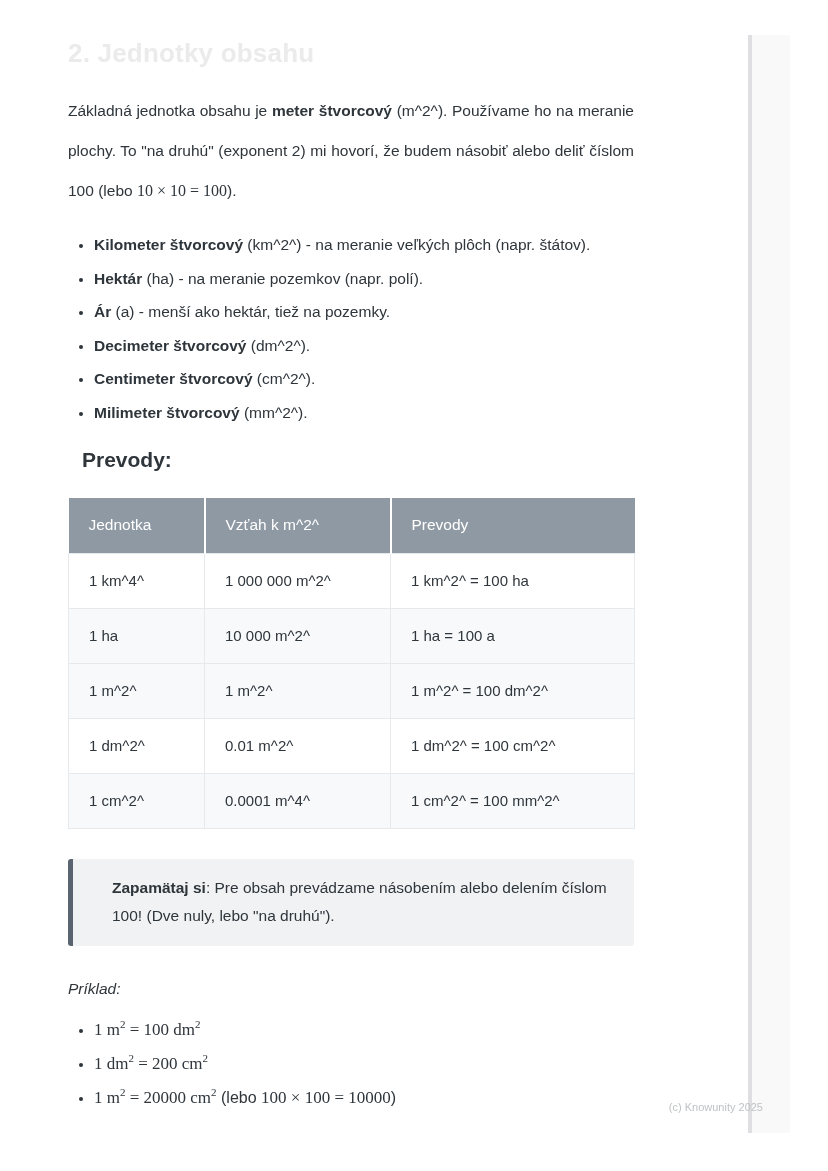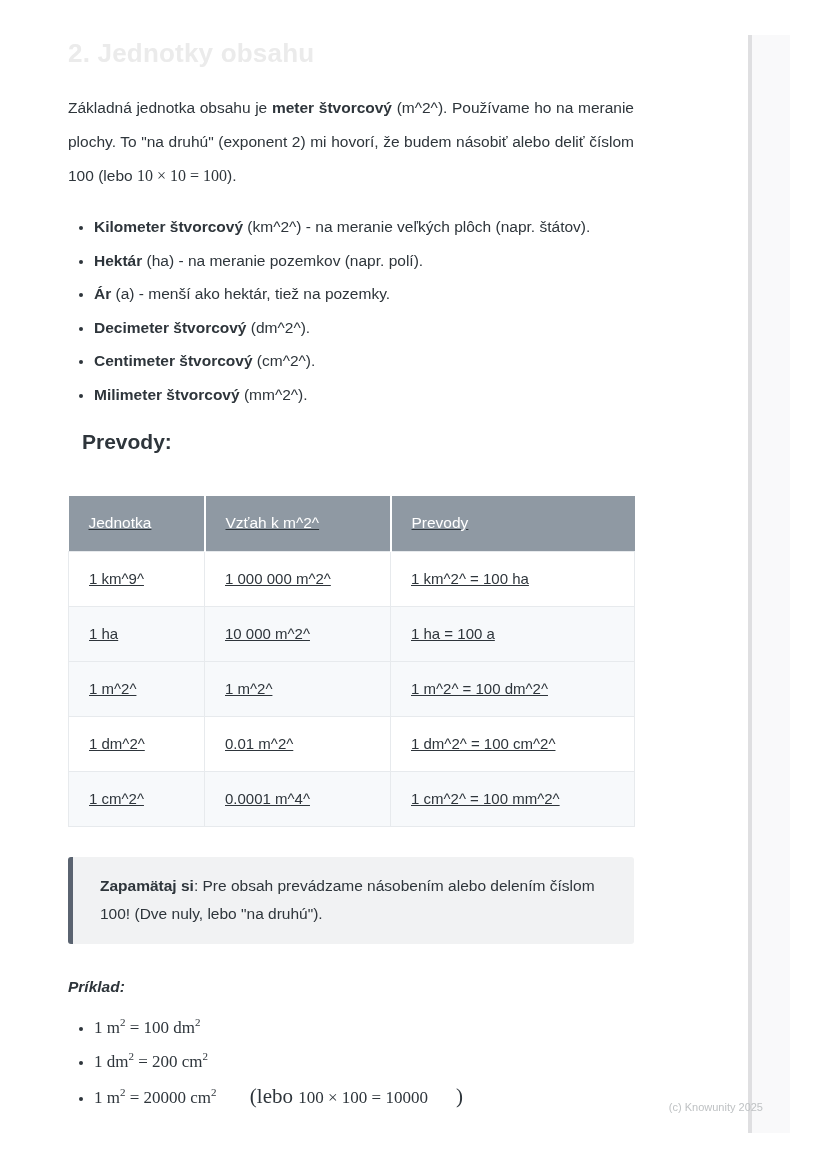--- a/index.html
+++ b/index.html
@@ -32,21 +32,21 @@
   h1.doc-heading{
     margin:38px 0 0 0;
     font-size:26px;
     font-weight:700;
     color:var(--heading-text);
     letter-spacing:.2px;
   }
   p.intro{
     margin:22px 0 12px 0;
     font-size:15.5px;
-    line-height:34px;
+    line-height:40px;
     text-align:justify;
   }
   .math{
     font-family:"Liberation Serif","DejaVu Serif",serif;
     font-size:16px;
   }
   ul.units{
     margin:24px 0 0 0;
     padding:0 0 0 26px;
     list-style:disc;
@@ -57,26 +57,25 @@
     margin-bottom:13.5px;
     margin-top:8px;
   }
   ul.units li::marker{font-size:13px;}
   p.bold-label{
     margin:25px 0 0 14px;
     font-size:21px;
     font-weight:700;
   }
   table.conv{
-    margin-top:42px;
+    margin-top:26px;
     width:566px;
     border-collapse:collapse;
     table-layout:fixed;
     font-size:15px;
-    text-decoration:underline;
   }
   table.conv col.c1{width:136px;}
   table.conv col.c2{width:186px;}
   table.conv col.c3{width:244px;}
   table.conv th{
     background:var(--table-header-bg);
     color:var(--table-header-text);
     font-weight:500;
     font-size:15.5px;
     text-align:left;
@@ -90,52 +89,50 @@
     padding:0 10px 0 20px;
     border:1px solid var(--table-border);
     color:var(--body-text);
   }
   table.conv tr.alt td{background:var(--row-alt-bg);}
   .callout{
     margin-top:30px;
     background:var(--callout-bg);
     border-left:5px solid var(--callout-border);
     border-radius:3px;
-    padding:15px 26px 15px 27px;
+    padding:15px 26px 15px 39px;
     font-size:15.5px;
     line-height:28.5px;
     box-sizing:border-box;
     width:566px;
   }
   p.example-label{
     margin:34px 0 0 0;
     font-size:15.5px;
     font-style:italic;
-    font-weight:bold;
   }
   ul.examples{
     margin:22px 0 0 0;
     padding:0 0 0 26px;
     list-style:disc;
   }
   ul.examples li{
     font-family:"Liberation Serif","DejaVu Serif",serif;
     font-size:17px;
     line-height:20px;
     margin-bottom:14px;
   }
   ul.examples li::marker{font-size:13px;}
   ul.examples sup{
     font-size:11px;
     line-height:0;
   }
   ul.examples .sans{
-    font-family:Liberation Serif, serif;
-    font-size:21px;
-    margin-left:28px;
+    font-family:Liberation Sans, sans-serif;
+    font-size:16px;
   }
   .page-footer{
     position:absolute;
     top:1101px;
     right:65px;
     font-size:11px;
     color:var(--footer-text);
     z-index:3;
   }
   .edge-strip{
@@ -184,21 +181,21 @@
         </colgroup>
       <thead>
         <tr>
             <th>Jednotka</th>
             <th>Vzťah k m^2^</th>
             <th>Prevody</th>
           </tr>
       </thead>
       <tbody>
           <tr>
-            <td>1 km^9^</td>
+            <td>1 km^4^</td>
             <td>1 000 000 m^2^</td>
             <td>1 km^2^ = 100 ha</td>
           </tr>
           <tr class="alt">
             <td>1 ha</td>
             <td>10 000 m^2^</td>
             <td>1 ha = 100 a</td>
           </tr>
           <tr class="alt">
             <td>1 m^2^</td>

